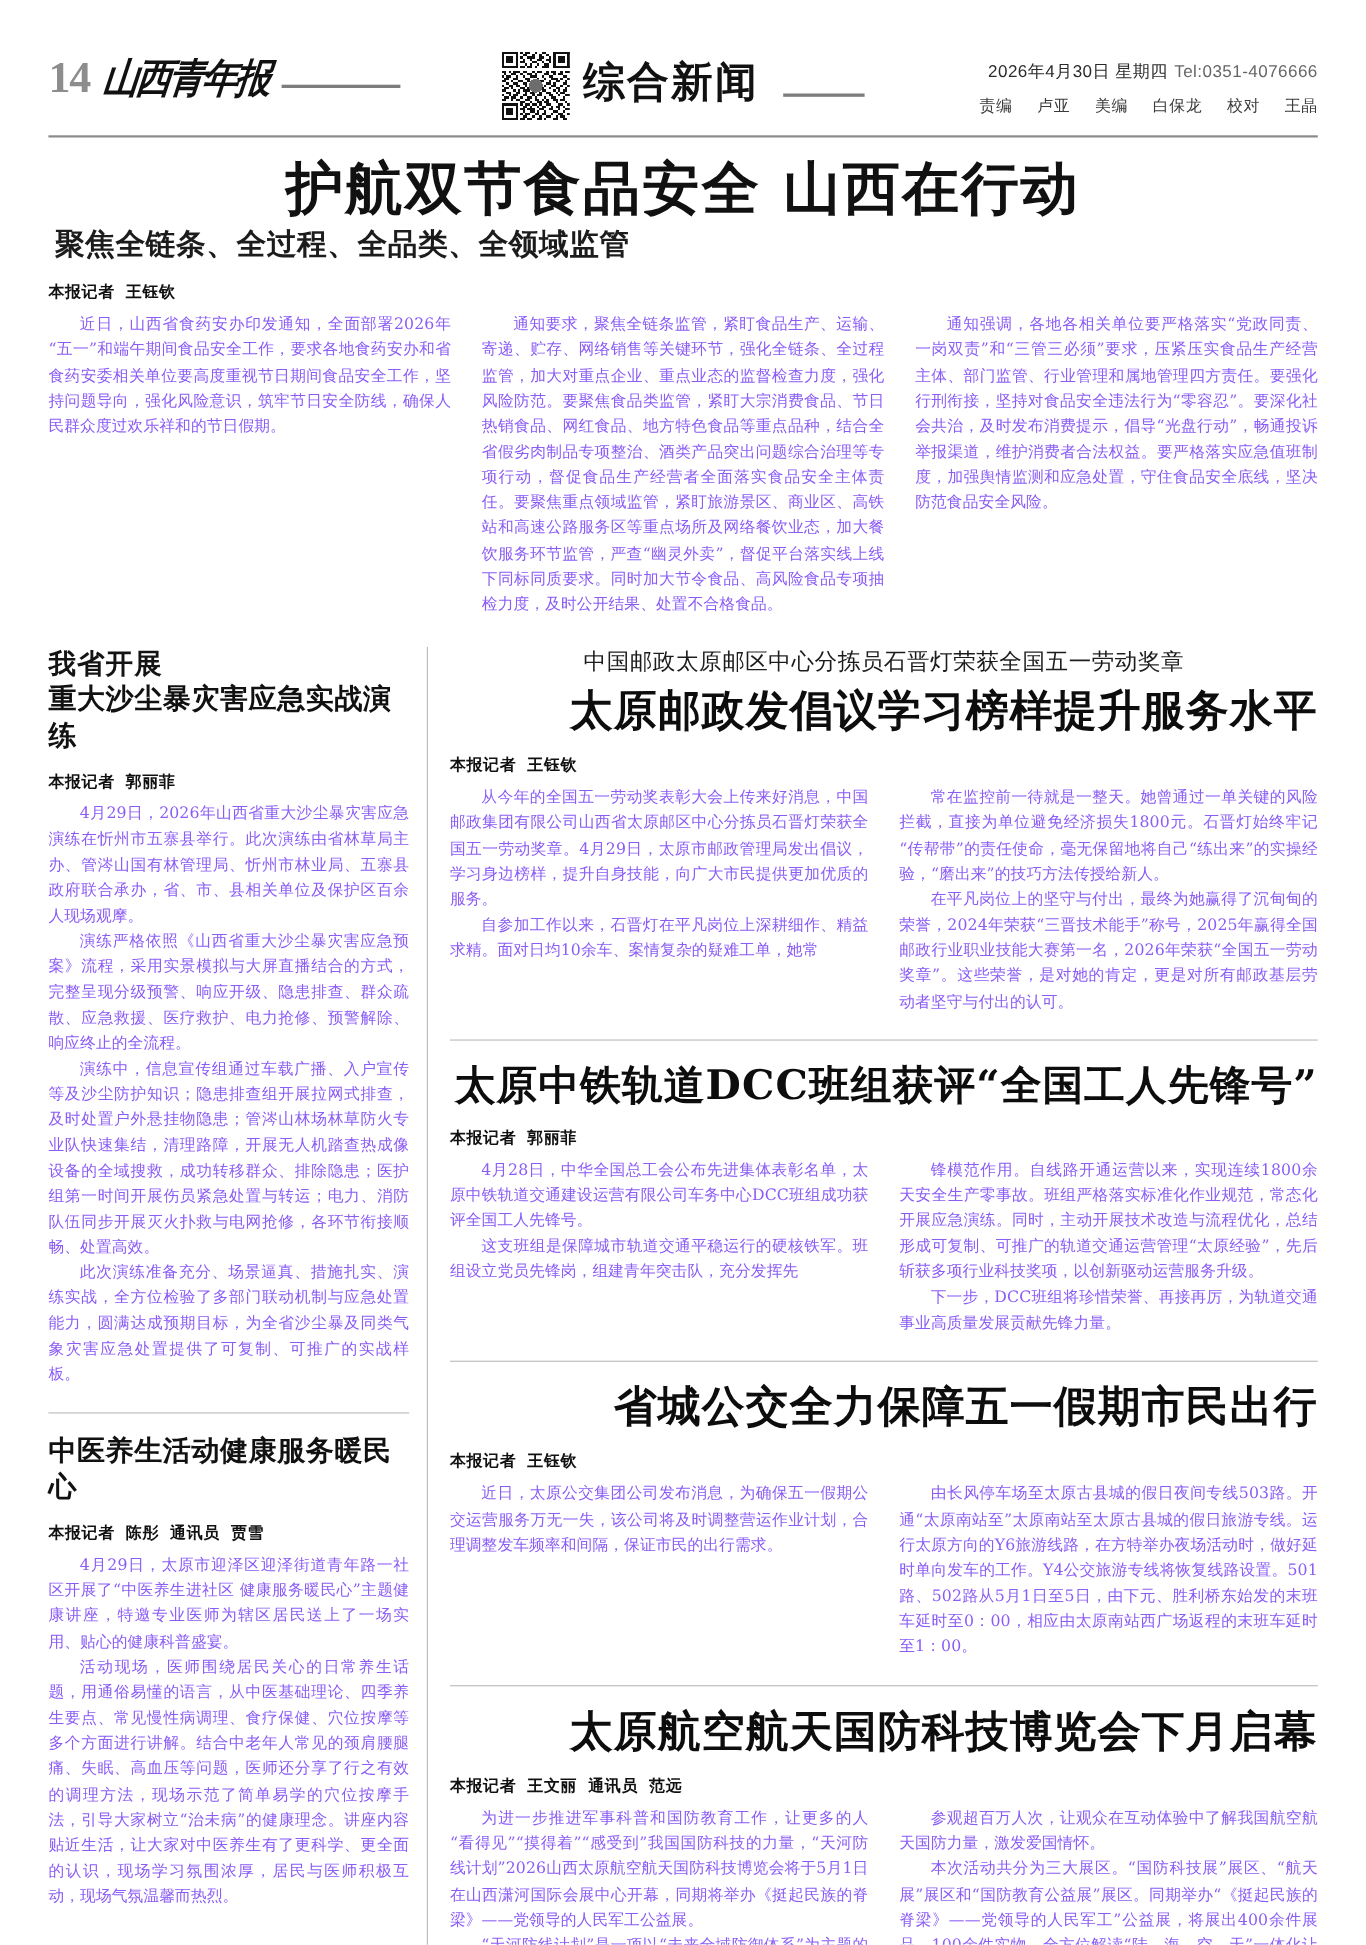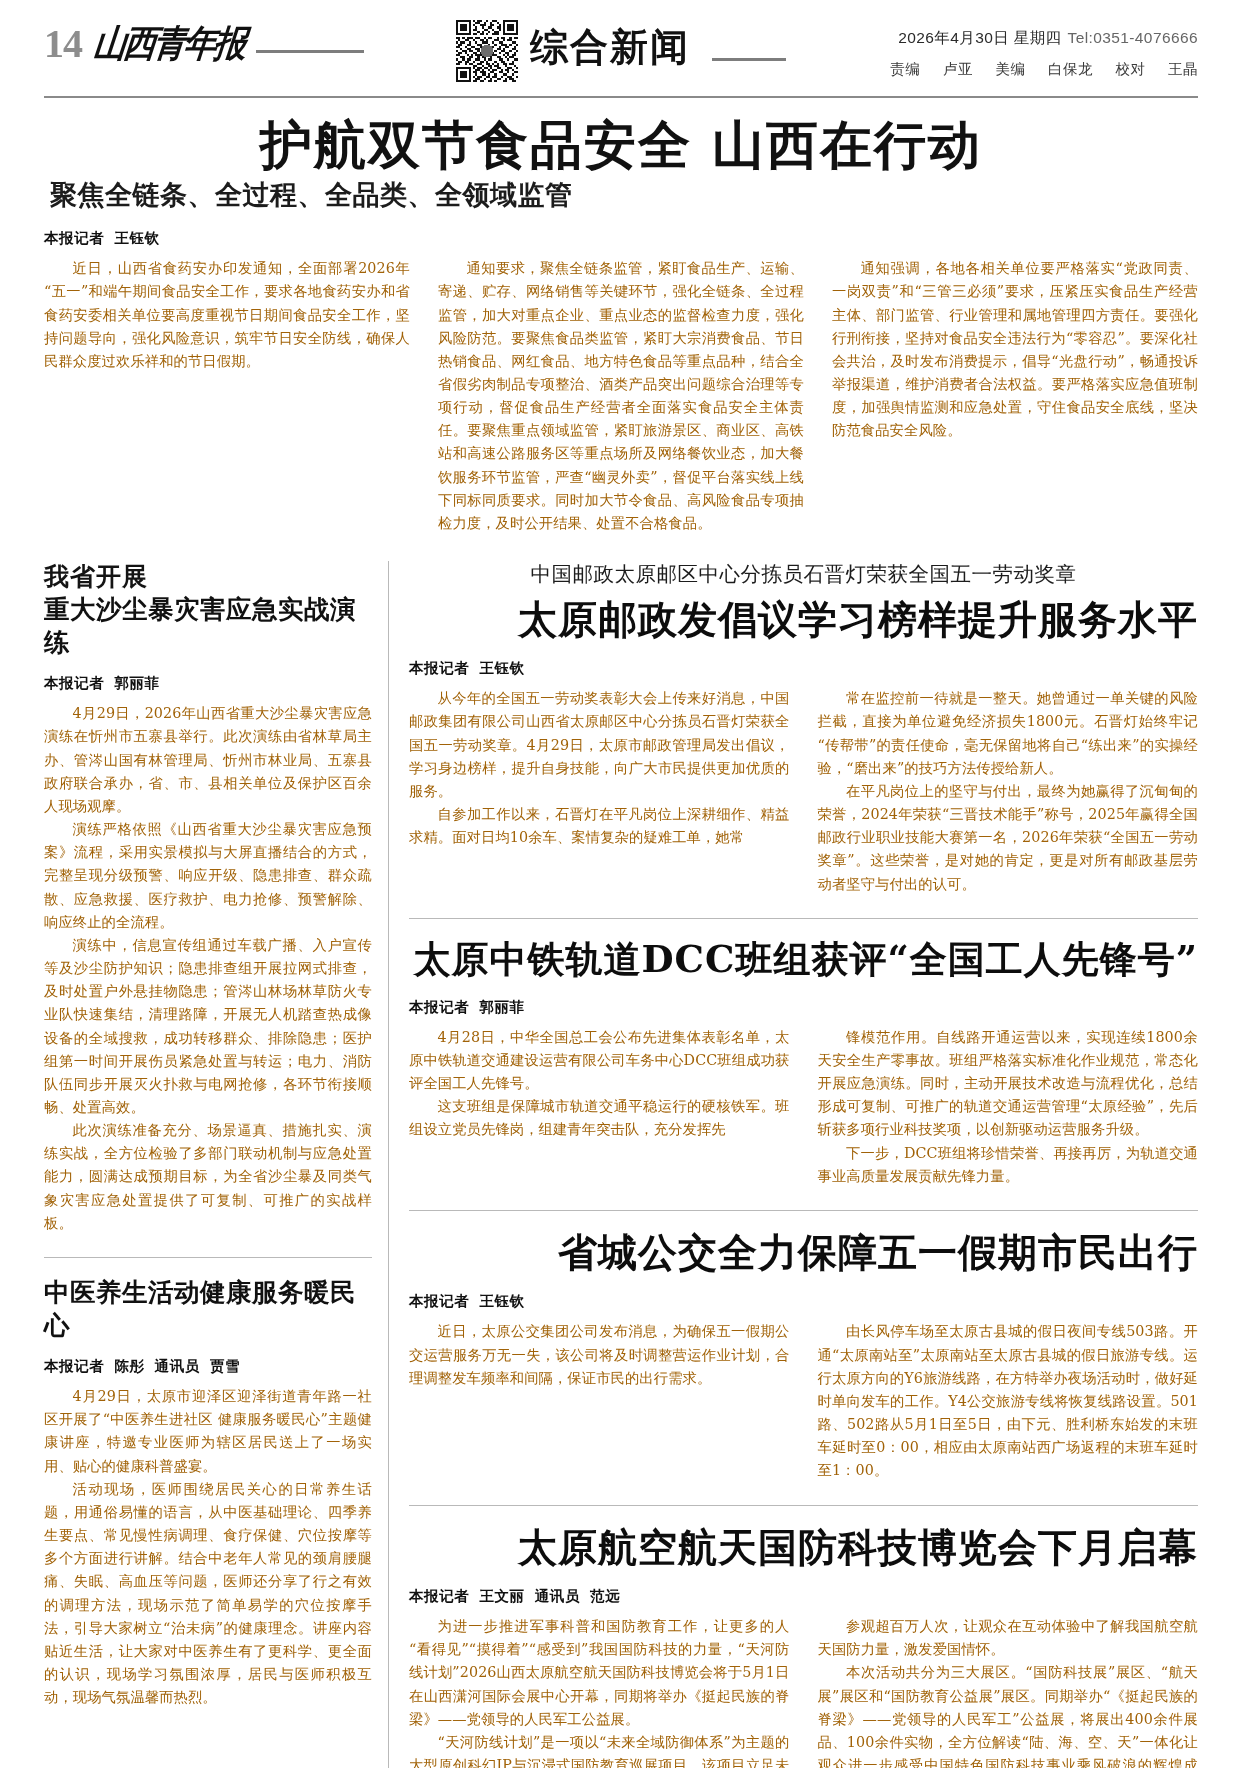--- a/index.html
+++ b/index.html
@@ -13,21 +13,21 @@
     height: 1768px;
     font-family: "Liberation Serif", "DejaVu Serif", serif;
     color: #1a1a1a;
     position: relative;
     overflow: hidden;
   }
   .page {
     width: 1242px;
     height: 1768px;
     box-sizing: border-box;
-    padding: 14px 44px 16px 44px;
+    padding: 41px 44px 16px 44px;
     position: relative;
   }
 
   
   .masthead {
     display: flex;
     align-items: flex-start;
     height: 78px;
     position: relative;
   }
@@ -174,21 +174,21 @@
     padding: 0 14px;
     box-sizing: border-box;
   }
   .col:first-child { padding-left: 0; }
   .col:last-child { padding-right: 0; }
 
   p.body {
     font-family: "DejaVu Serif", "Liberation Serif", serif;
     font-size: 14.3px;
     line-height: 1.62;
-    color: #a16207;
+    color: #8b5cf6;
     text-align: justify;
     text-justify: inter-character;
     margin: 0 0 0 0;
     text-indent: 2em;
     letter-spacing: 0.1px;
   }
   p.body + p.body { margin-top: 0; }
 
   
   .main-grid {

